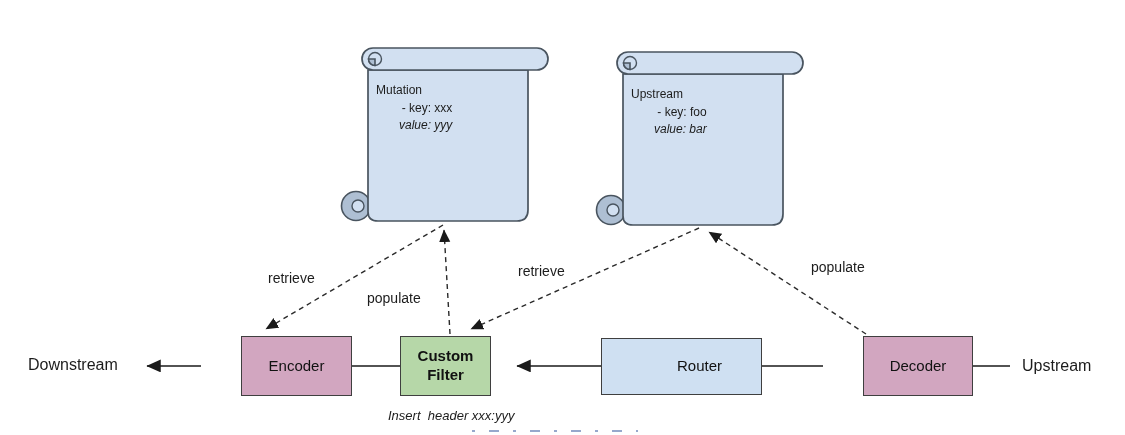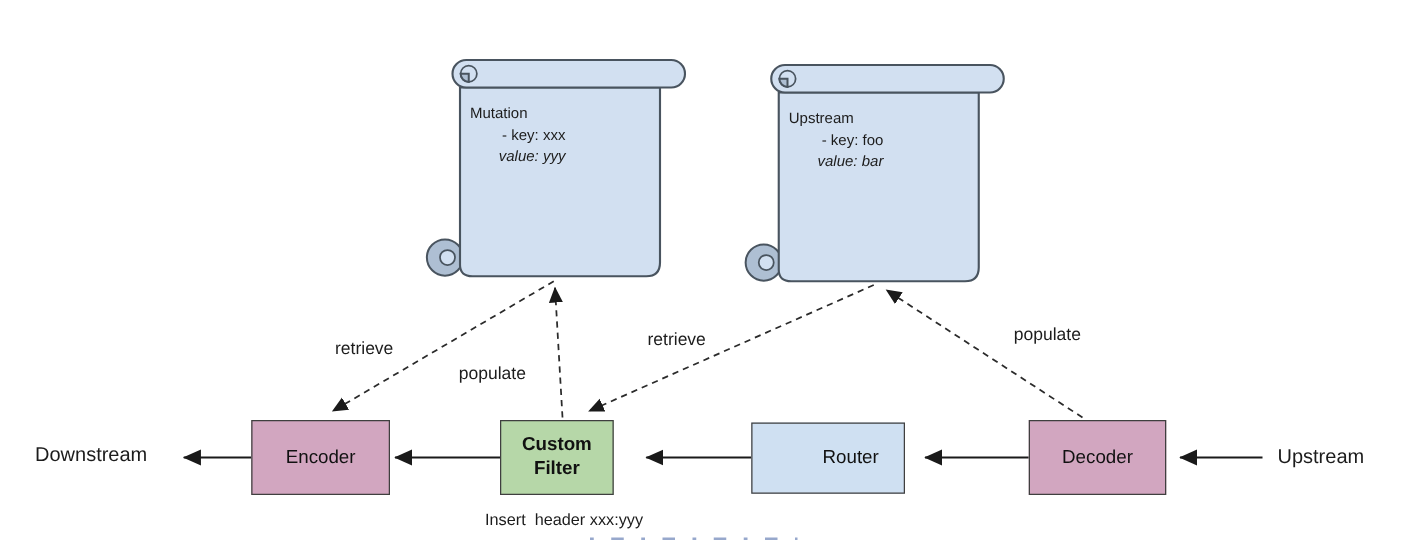--- a/index.html
+++ b/index.html
@@ -24,38 +24,38 @@
 
   
   .node {
     position: absolute;
     display: flex; align-items: center; justify-content: center;
     text-align: center;
     border: 1.7px solid #3f3f3f;
     box-sizing: border-box;
     font-size: 15px; color: #111; line-height: 1.25;
   }
-  .node.pink  { background: var(--node-pink); }
+  .node.pink  { background: var(--node-pink); margin-left: 40px; }
   .node.green { background: var(--node-green); }
   .node.blue  { background: var(--node-blue); }
 
   .endpoint {
     position: absolute; font-size: 16px; color: #1c1c1c; white-space: nowrap;
   }
   .edge-label {
     position: absolute; font-size: 14px; color: #1c1c1c; white-space: nowrap;
   }
   .scroll-text {
     position: absolute; font-size: 12px; color: #1c1c1c; line-height: 17.5px;
     white-space: nowrap;
   }
   .scroll-text .indent1 { padding-left: 15px; text-align: right; }
   .scroll-text .indent2 { padding-left: 23px; font-style: italic; }
   .caption {
-    position: absolute; font-size: 13px; color: #1c1c1c; white-space: pre;
+    position: absolute; font-size: 13px; color: #1c1c1c; white-space: pre; font-style: italic;
   }
 </style>
 </head>
 <body>
 
 <div class="canvas">
 
   <svg class="layer" width="1125" height="435" viewBox="0 0 1125 435">
     <defs>
       <marker id="arr" markerWidth="11" markerHeight="9" refX="8.6" refY="4" orient="auto">
@@ -112,21 +112,21 @@
   <div class="edge-label" style="left:367px; top:290px;">populate</div>
   <div class="edge-label" style="left:518px; top:263px;">retrieve</div>
   <div class="edge-label" style="left:811px; top:259px;">populate</div>
 
   <div class="node pink" style="left:201px; top:336px; width:111px; height:60px;">
     <span>Encoder</span>
   </div>
   <div class="node green" style="left:400px; top:336px; width:91px; height:60px;font-weight:bold;">
     <span style="display:inline-block; width:64px;">Custom Filter</span>
   </div>
-  <div class="node blue" style="left:601px; top:338px; width:123px; height:57px;padding-left:36px;">
+  <div class="node blue" style="left:601px; top:338px; width:161px; height:57px;padding-left:36px;">
     <span>Router</span>
   </div>
   <div class="node pink" style="left:823px; top:336px; width:110px; height:60px;text-align:center;">
     <span>Decoder</span>
   </div>
 
   <div class="endpoint" style="left:8px; top:356px;margin-left:20px;">Downstream</div>
   <div class="endpoint" style="left:1022px; top:357px;">Upstream</div>
 
   <div class="caption" style="left:388px; top:408px;">Insert  header xxx:yyy</div>

